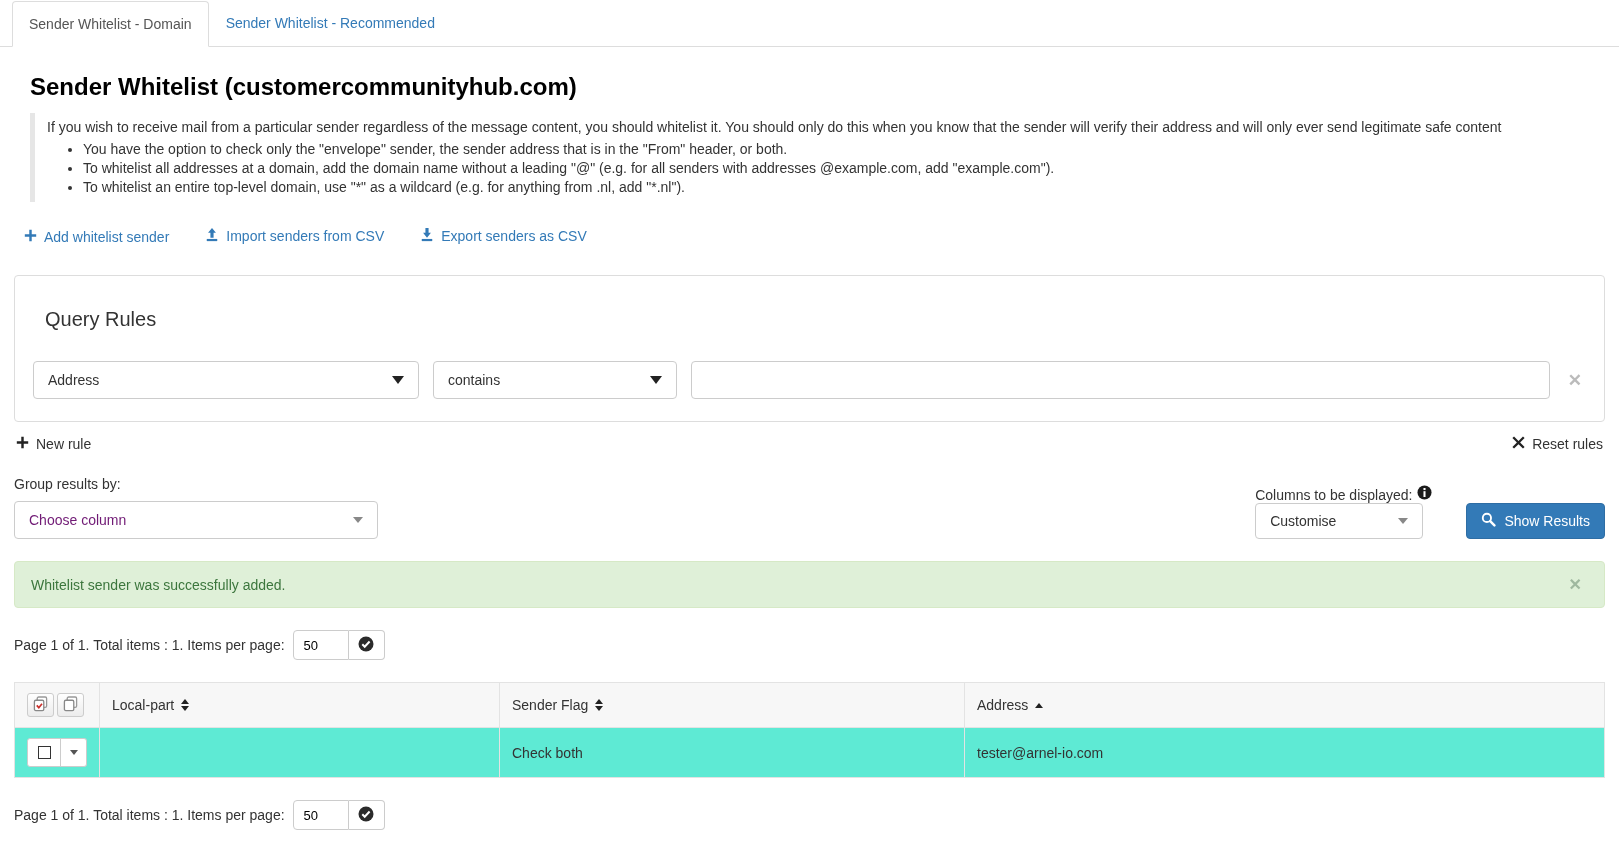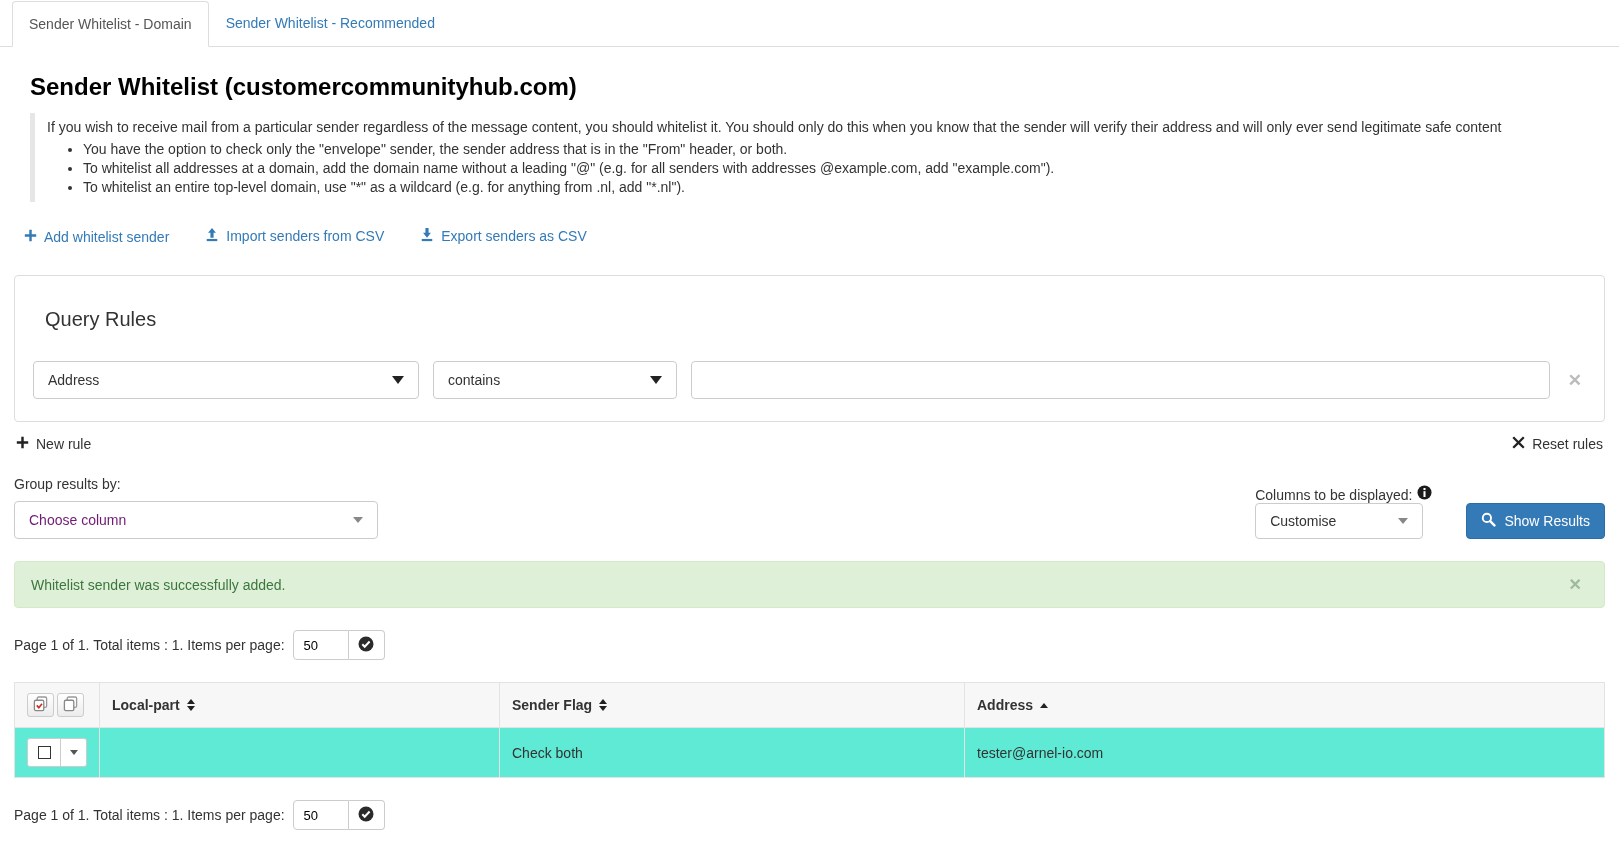--- a/index.html
+++ b/index.html
@@ -75,21 +75,21 @@
 
   
   .pagination{display:flex;align-items:center;gap:8px;margin:22px 0;}
   .pg-group{display:flex;}
   .pg-input{width:56px;height:30px;border:1px solid var(--ctl-border);border-radius:4px 0 0 4px;padding:0 10px;font-size:13px;font-family:inherit;}
   .pg-btn{width:36px;height:30px;border:1px solid var(--ctl-border);border-left:none;border-radius:0 4px 4px 0;background:#fff;cursor:pointer;display:flex;align-items:center;justify-content:center;padding:0;}
 
   
   table{border-collapse:collapse;width:100%;}
   th,td{border:1px solid #e3e3e3;text-align:left;padding:10px 12px;}
-  thead th{background:#f7f7f7;font-weight:bold;height:41px;}
+  thead th{background:#f7f7f7;font-weight:normal;height:41px;}
   tbody td{height:46px;background:#5eead4;}
   col.c-sel{width:84px;}
   col.c-local{width:400px;}
   col.c-flag{width:465px;}
   .th-label{display:inline-flex;align-items:center;gap:7px;cursor:pointer;}
   .sort-both{display:inline-flex;flex-direction:column;gap:2px;}
   .tri-up{width:0;height:0;border-left:4px solid transparent;border-right:4px solid transparent;border-bottom:5px solid #222;}
   .tri-down{width:0;height:0;border-left:4px solid transparent;border-right:4px solid transparent;border-top:5px solid #222;}
   .mini-btn{
     width:27px;height:24px;border:1px solid var(--ctl-border);border-radius:3px;cursor:pointer;

